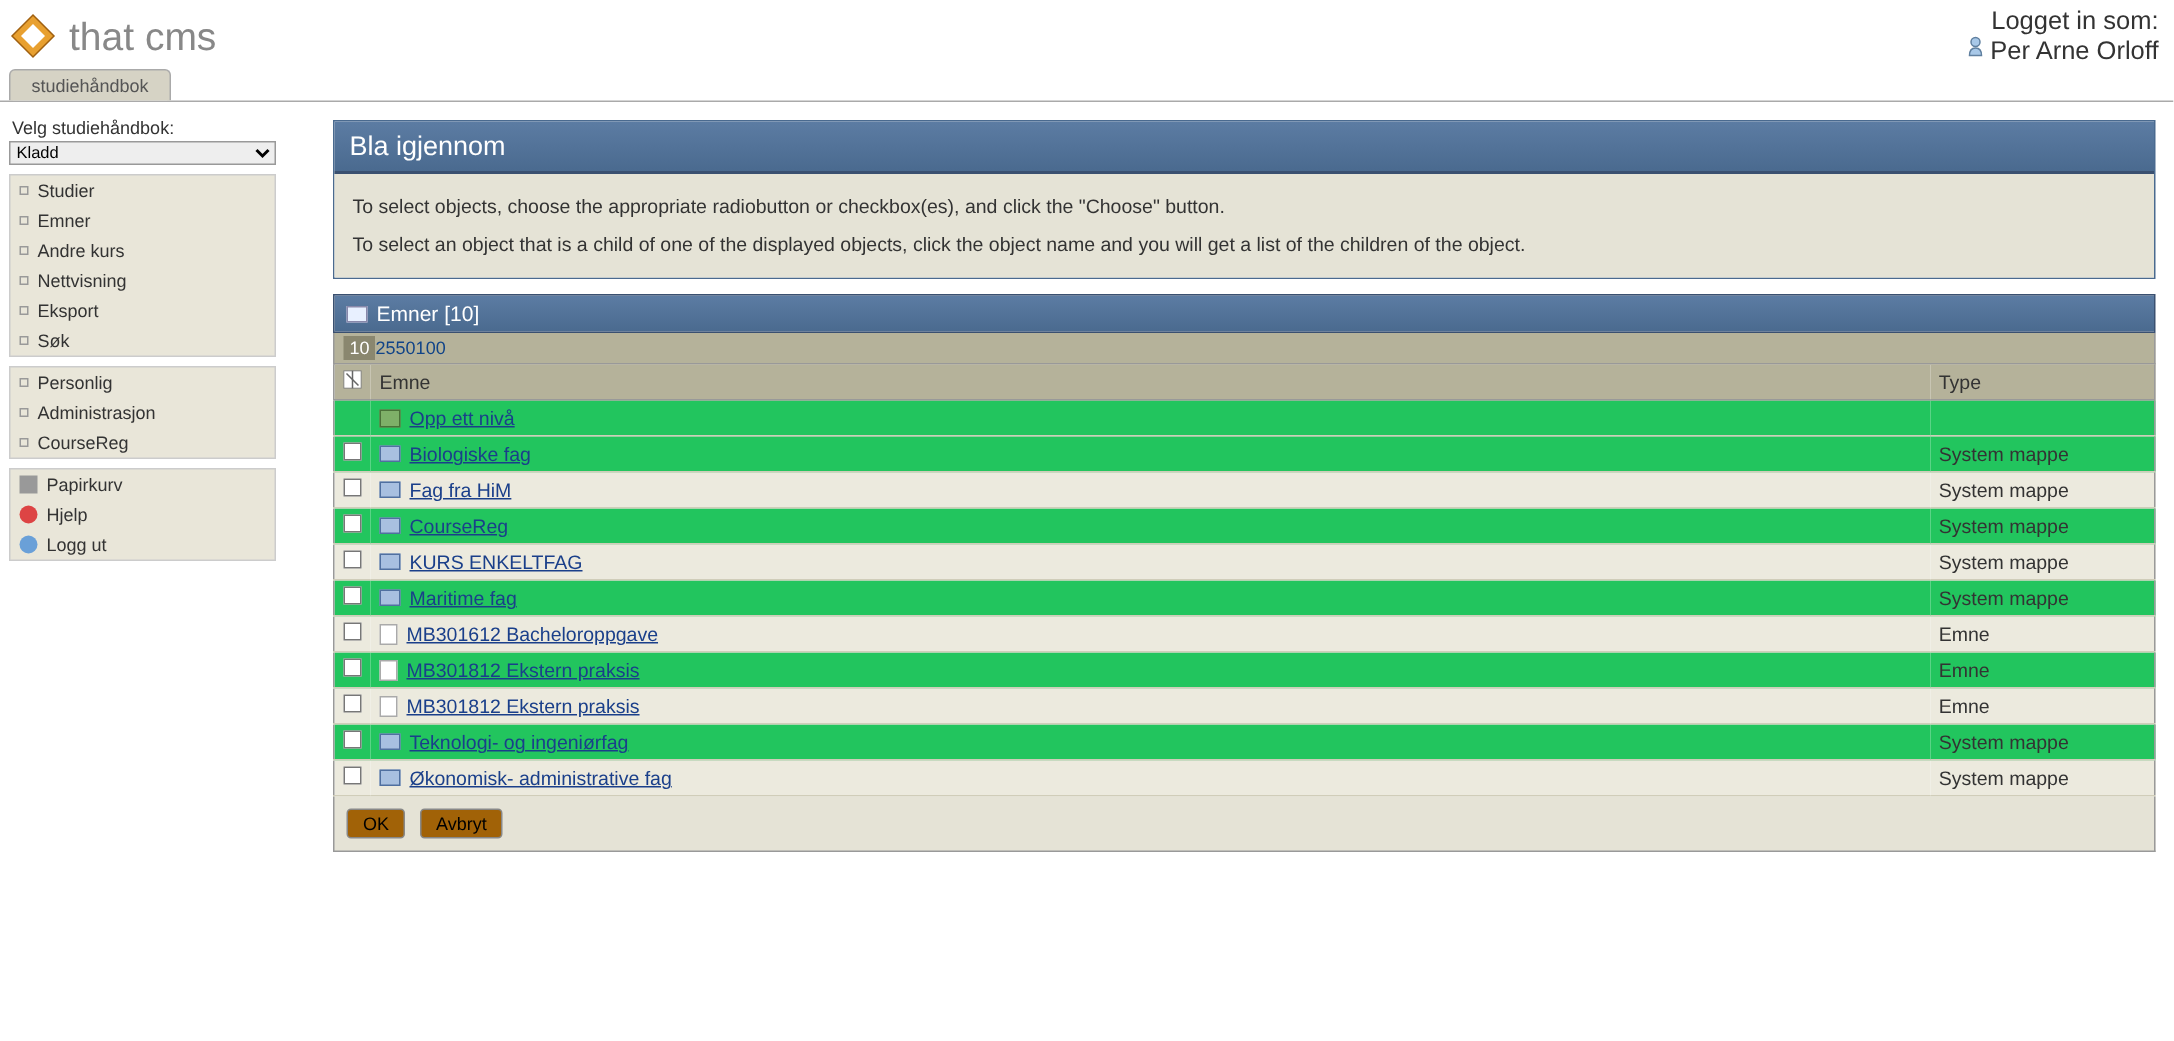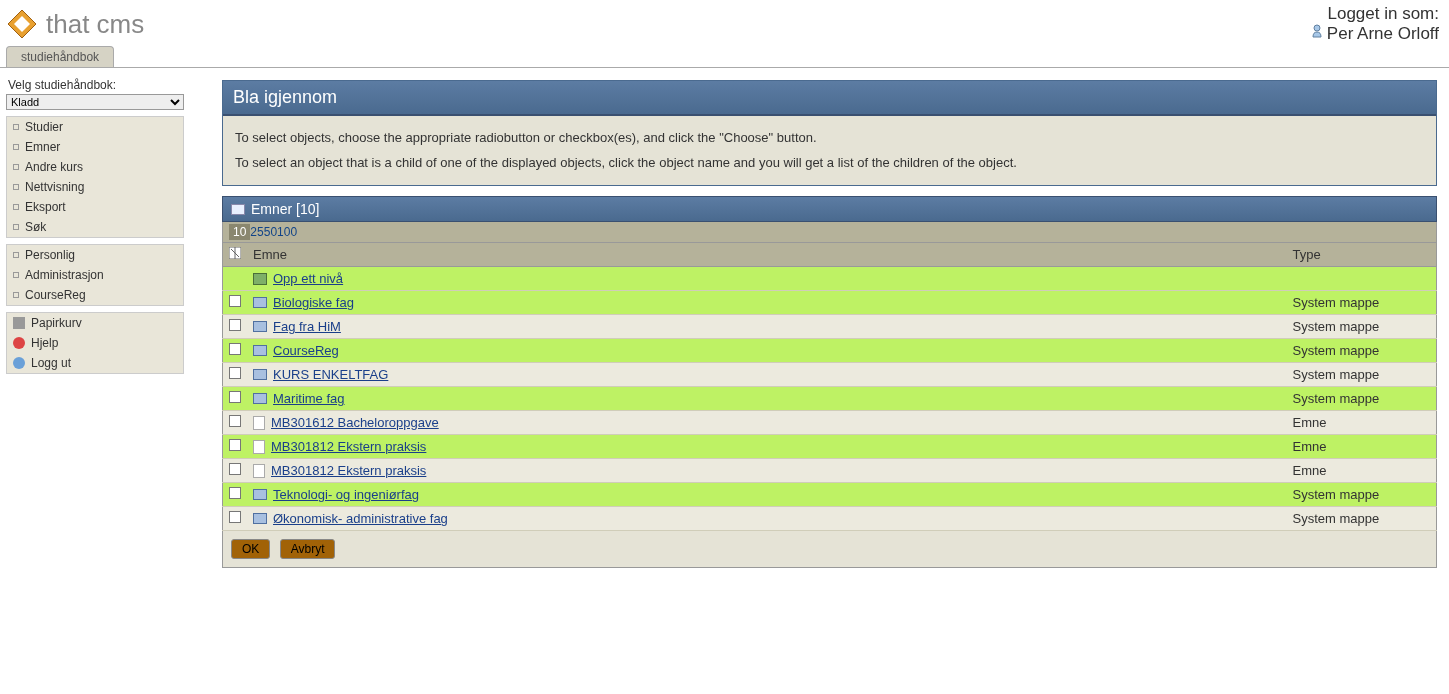--- a/index.html
+++ b/index.html
@@ -35,21 +35,21 @@
 .section-header { background: linear-gradient(#5c7ca3, #4a6a8f); color: #fff; padding: 4px 8px; font-size: 14px; display: flex; align-items: center; gap: 6px; border: 1px solid #3a5070; }
 .folder-white { width: 14px; height: 11px; background: #e8f0ff; border: 1px solid #88a; display: inline-block; }
 
 .pager { background: #b5b29a; padding: 3px 6px; font-size: 12px; border: 1px solid #999; border-top: none; }
 .pager span { color: #114488; cursor: pointer; }
 .pager .active { background: #8a876f; color: #fff; padding: 1px 4px; }
 
 .grid { width: 100%; border-collapse: collapse; border: 1px solid #999; border-top: none; }
 .grid th { background: #b5b29a; text-align: left; font-weight: normal; padding: 4px 6px; font-size: 13px; border-bottom: 1px solid #999; }
 .grid th.chk { width: 24px; text-align: center; }
-.grid td { padding: 4px 6px; font-size: 13px; background: #bef264; border-bottom: 1px solid #d0cdb9; vertical-align: middle; }
+.grid td { padding: 4px 6px; font-size: 13px; background: #22c55e; border-bottom: 1px solid #d0cdb9; vertical-align: middle; }
 .grid tr.alt td { background: #eceade; }
 .grid td.chk { width: 24px; text-align: center; }
 .grid td.type { width: 150px; color: #333; }
 .grid a { color: #1a3f8a; text-decoration: underline; }
 .cell-name { display: flex; align-items: center; gap: 6px; }
 .folder-icon { width: 14px; height: 11px; background: #a8c0e0; border: 1px solid #5070a0; display: inline-block; }
 .doc-icon { width: 12px; height: 14px; background: #fff; border: 1px solid #aaa; display: inline-block; }
 .up-icon { width: 14px; height: 12px; background: #7eb068; border: 1px solid #4a7038; display: inline-block; }
 .checkbox-box { width: 12px; height: 12px; border: 1px solid #777; background: #fff; display: inline-block; }
 

